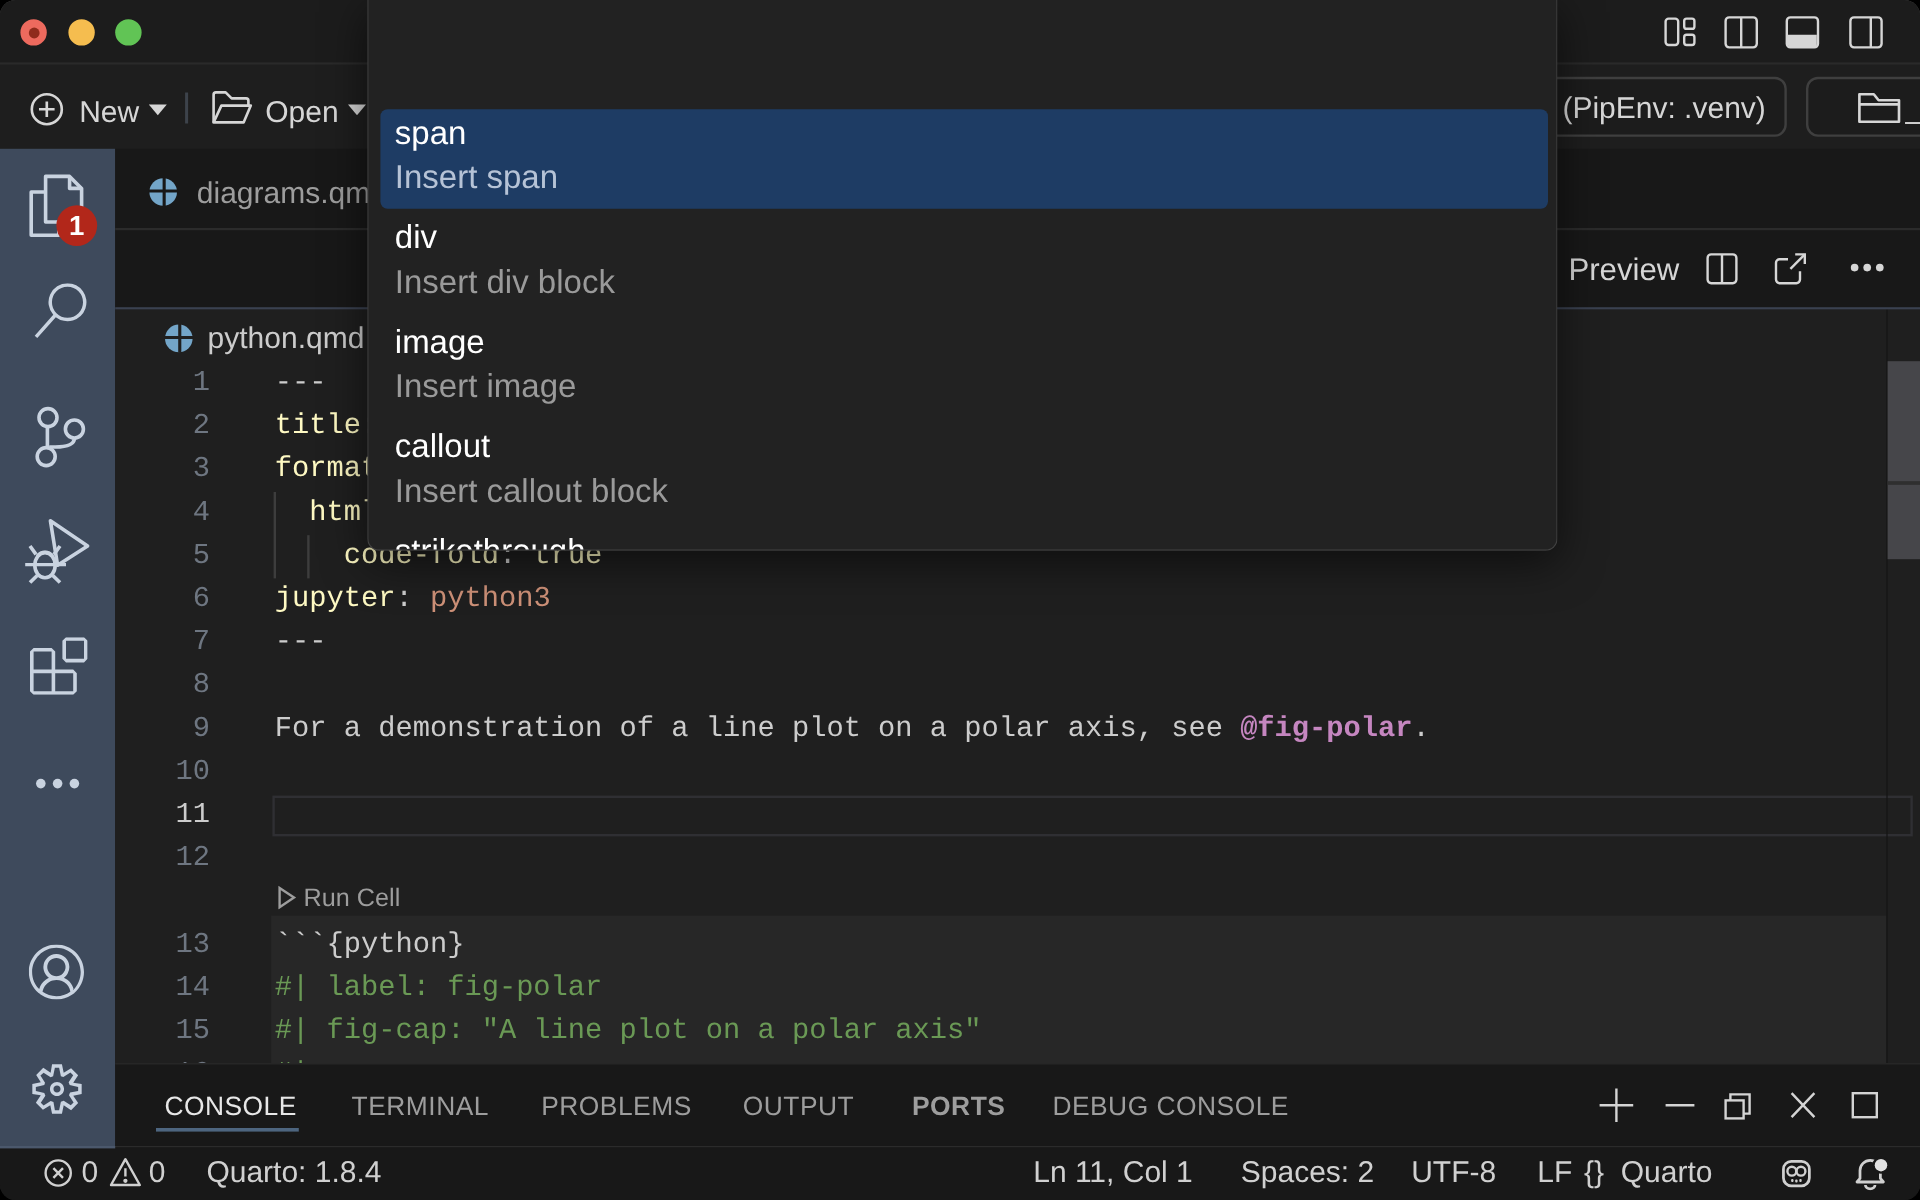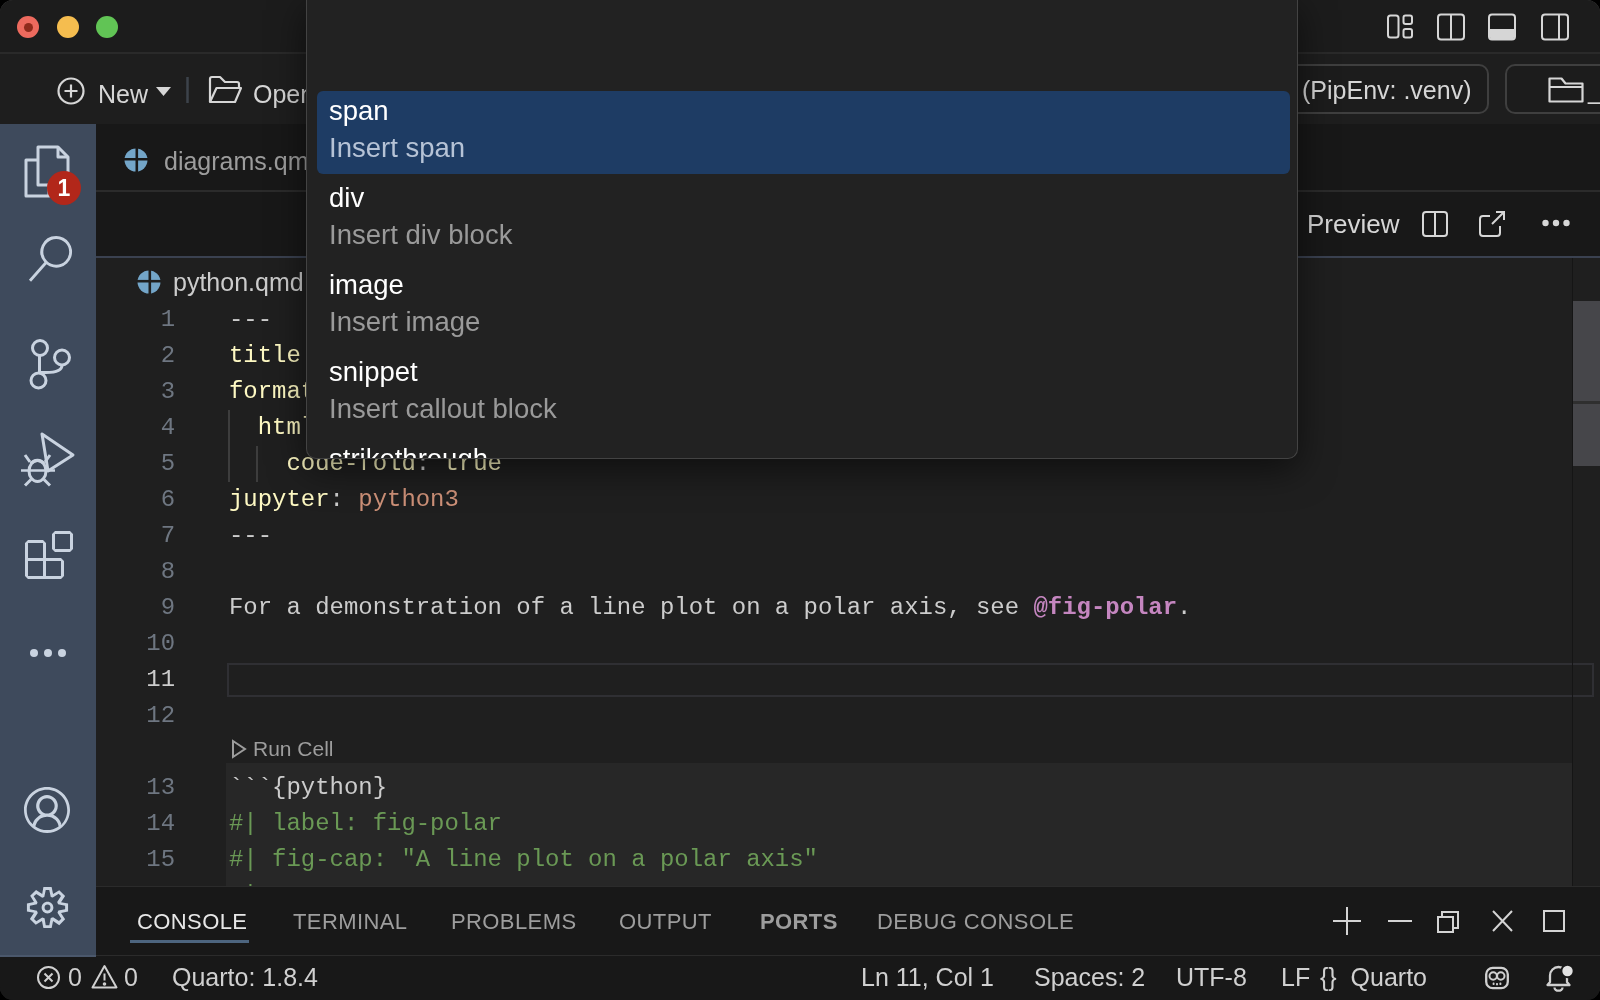--- a/index.html
+++ b/index.html
@@ -126,21 +126,21 @@
           <path d="M2 16 h24 v8 a2.5 2.5 0 0 1 -2.5 2.5 h-19 a2.5 2.5 0 0 1 -2.5 -2.5 Z" fill="#d6d6d6" stroke="none"></path>
         </g>
 
       <g transform="translate(155,0)">
           <rect x="1" y="1.5" width="26" height="25" rx="3"></rect>
           <line x1="18" y1="1.5" x2="18" y2="26.5"></line>
         </g>
     </svg>
   </div>
 
-  <div class="abs" id="newopen" style="left:0; top:54px;margin-left:32px;">
+  <div class="abs" id="newopen" style="left:0; top:54px;">
     <svg width="320" height="70" viewBox="0 0 320 70" fill="none">
       <g stroke="#d6d6d6" stroke-width="2.2">
         <circle cx="39" cy="37" r="12.5"></circle>
         <line x1="39" y1="30.5" x2="39" y2="43.5"></line>
         <line x1="32.5" y1="37" x2="45.5" y2="37"></line>
       </g>
       <path d="M124 33 h15 l-7.5 9 Z" fill="#d6d6d6"></path>
       <line x1="155.5" y1="23" x2="155.5" y2="49" stroke="#3d434b" stroke-width="2.5"></line>
 
       <g stroke="#d6d6d6" stroke-width="2.2" stroke-linejoin="round">
@@ -320,21 +320,21 @@
     </div>
     <div class="qrow" style="top:175px;">
       <div class="qlabel">div</div>
       <div class="qdesc">Insert div block</div>
     </div>
     <div class="qrow" style="top:262px;">
       <div class="qlabel">image</div>
       <div class="qdesc">Insert image</div>
     </div>
     <div class="qrow" style="top:349px;">
-      <div class="qlabel">snippet</div>
+      <div class="qlabel">callout</div>
       <div class="qdesc">Insert callout block</div>
     </div>
     <div class="qrow" style="top:436px;">
       <div class="qlabel">strikethrough</div>
 
     </div>
   </div>
 </div>
 
 </body></html>

